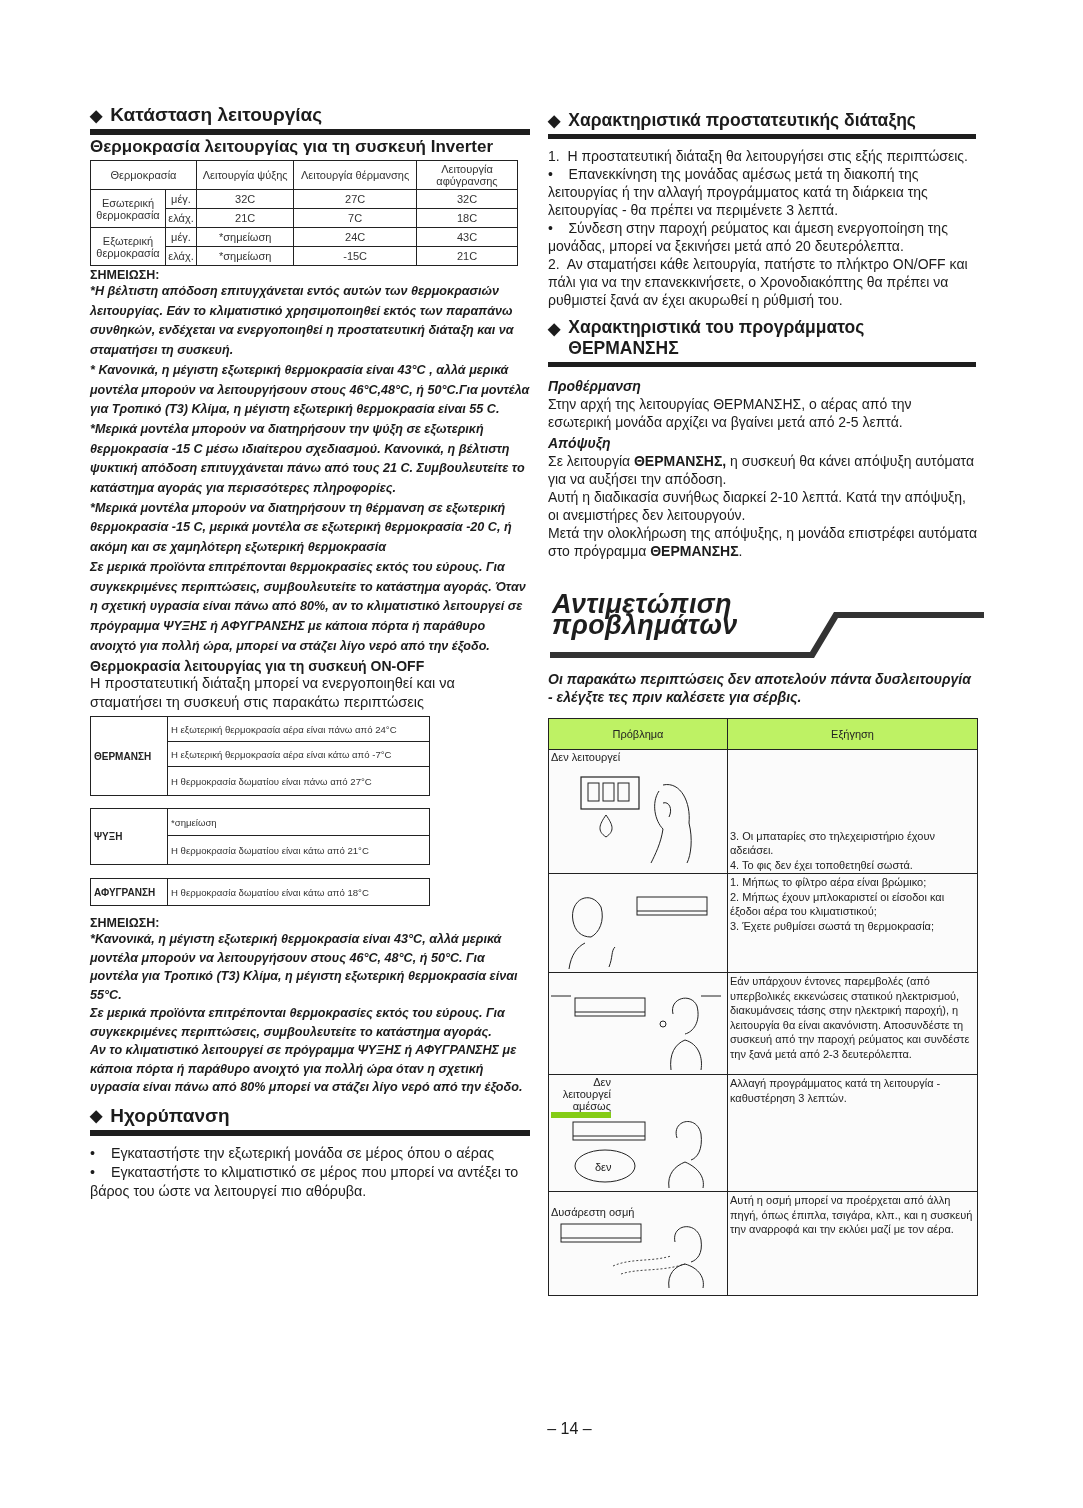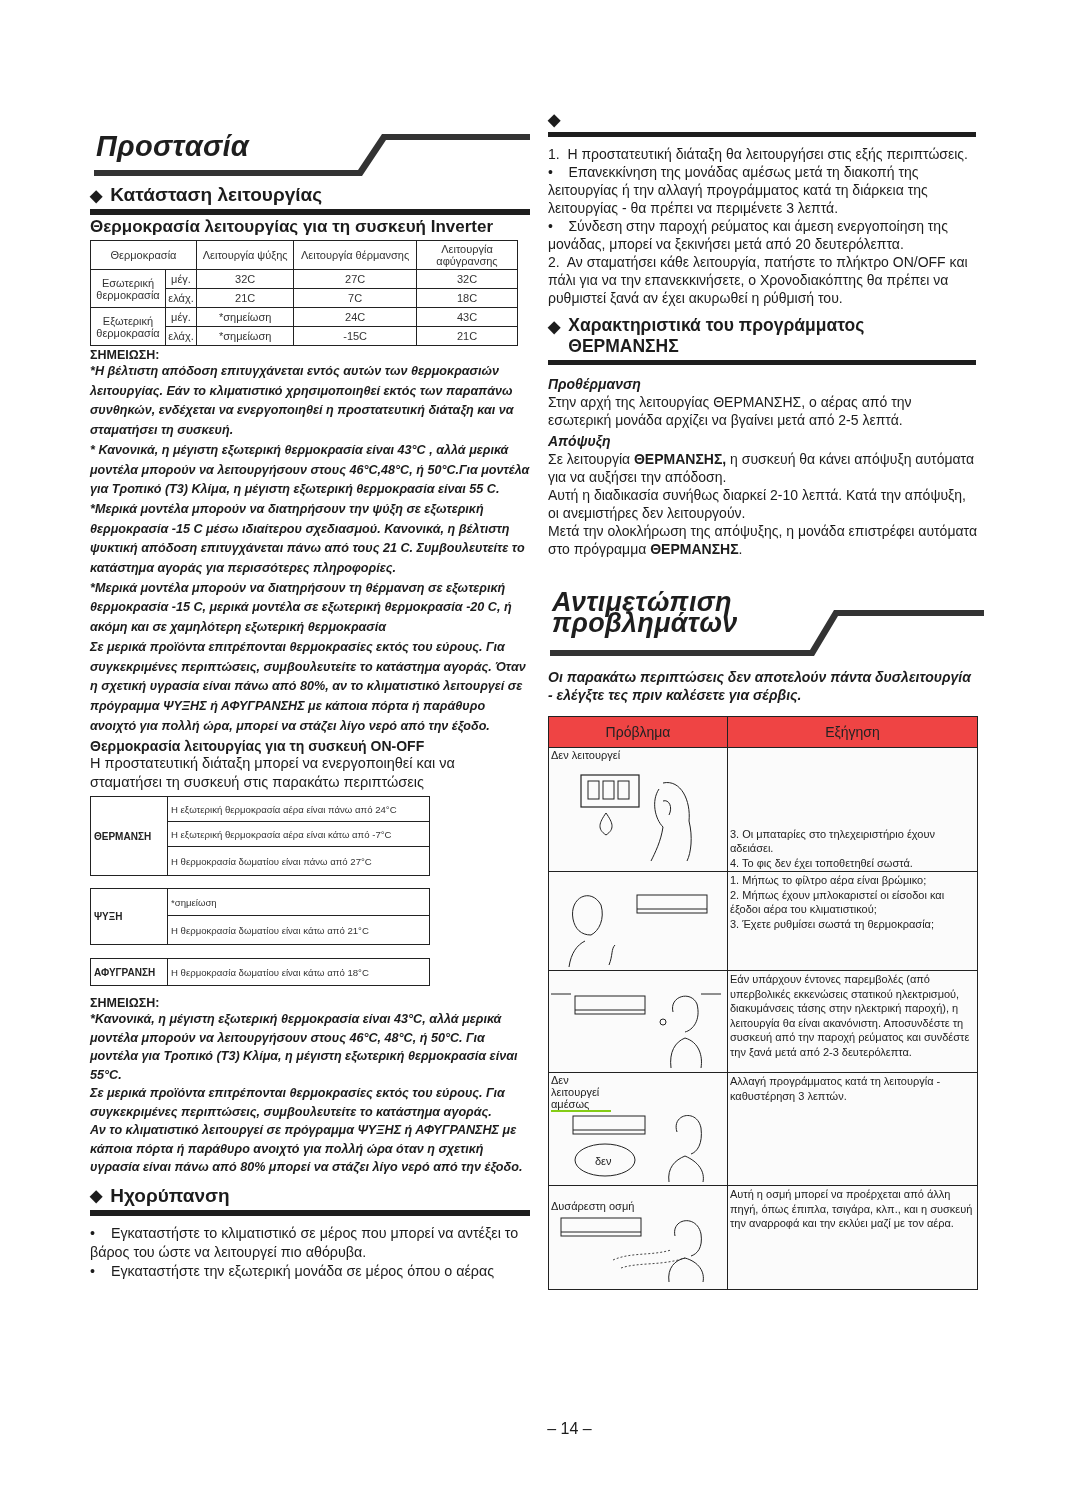--- a/index.html
+++ b/index.html
@@ -27,35 +27,29 @@
     .plain { font-size: 14.3px; line-height: 19px; }
     .plain p { margin: 0; }
     .cond { font-size: 9.6px; border-collapse: collapse; color: #333; }
     .cond td { border: 1px solid #222; padding: 2px 3px; height: 20px; }
     .cond .mode { font-weight: bold; font-size: 10px; width: 70px; color: #222; }
     .rtext { font-size: 14px; line-height: 18px; }
     .rtext p { margin: 0; }
     .ital-b { font-style: italic; font-weight: bold; }
     .ts-table { width: 430px; border-collapse: collapse; margin-top: 12px; }
     .ts-table td, .ts-table th { border: 1px solid #222; vertical-align: top; font-size: 11px; color: #222; }
-    .ts-table th { font-size: 14px; font-weight: normal; height: 28px; vertical-align: middle; background:#ef4444; }
+    .ts-table th { font-size: 11px; font-weight: normal; height: 28px; vertical-align: middle; background:#bef264; }
     .ts-table td.expl { padding: 1px 2px; line-height: 14.5px; background: #fbfbfb; }
     .ts-table td.prob { padding: 1px 2px; position: relative; background: #fbfbfb; }
     .pageno { position: absolute; left: 0; width: 1083px; top: 1420px; text-align: center; font-size: 16px; padding-left: 28px; }
   </style>
 </head>
 <body>
 
 <div class="col left">
-  <div class="chapter">
-    <svg width="440" height="80">
-      <polygon points="4,70 268,70 292,34 440,34 440,40 296,40 272,76 4,76" fill="#333"></polygon>
-    </svg>
-    <div class="ttl">Προστασία</div>
-  </div>
 
   <div class="sec">
     <span class="dia">◆</span>
     <span>Κατάσταση λειτουργίας</span>
   </div>
   <div class="rule"></div>
 
   <div class="sub">Θερμοκρασία λειτουργίας για τη συσκευή Inverter</div>
 
   <table class="optable">
@@ -149,29 +143,30 @@
     <p>Σε μερικά προϊόντα επιτρέπονται θερμοκρασίες εκτός του εύρους. Για συγκεκριμένες περιπτώσεις, συμβουλευτείτε το κατάστημα αγοράς.</p>
     <p>Αν το κλιματιστικό λειτουργεί σε πρόγραμμα ΨΥΞΗΣ ή ΑΦΥΓΡΑΝΣΗΣ με κάποια πόρτα ή παράθυρο ανοιχτό για πολλή ώρα όταν η σχετική υγρασία είναι πάνω από 80% μπορεί να στάζει λίγο νερό από την έξοδο.</p>
   </div>
 
   <div class="sec" style="margin-top:8px;">
     <span class="dia">◆</span>
     <span>Ηχορύπανση</span>
   </div>
   <div class="rule"></div>
   <div class="plain" style="margin-top:8px;">
+    <p style="white-space:pre-wrap;">•    Εγκαταστήστε την εξωτερική μονάδα σε μέρος όπου ο αέρας</p>
     <p style="white-space:pre-wrap;">•    Εγκαταστήστε το κλιματιστικό σε μέρος που μπορεί να αντέξει το βάρος του ώστε να λειτουργεί πιο αθόρυβα.</p>
-    <p style="white-space:pre-wrap;">•    Εγκαταστήστε την εξωτερική μονάδα σε μέρος όπου ο αέρας</p>
   </div>
 </div>
 
 <div class="col right">
 
   <div class="sec" style="font-size:17.5px;margin-top:2px;">
     <span class="dia">◆</span>
+    <span>Χαρακτηριστικά προστατευτικής διάταξης</span>
   </div>
   <div class="rule" style="height:5px;width:428px;"></div>
 
   <div class="rtext" style="margin-top:8px;">
     <p style="white-space:pre-wrap;">1.  Η προστατευτική διάταξη θα λειτουργήσει στις εξής περιπτώσεις.</p>
     <p style="white-space:pre-wrap;">•    Επανεκκίνηση της μονάδας αμέσως μετά τη διακοπή της λειτουργίας ή την αλλαγή προγράμματος κατά τη διάρκεια της λειτουργίας - θα πρέπει να περιμένετε 3 λεπτά.</p>
     <p style="white-space:pre-wrap;">•    Σύνδεση στην παροχή ρεύματος και άμεση ενεργοποίηση της μονάδας, μπορεί να ξεκινήσει μετά από 20 δευτερόλεπτα.</p>
     <p style="white-space:pre-wrap;">2.  Αν σταματήσει κάθε λειτουργία, πατήστε το πλήκτρο ON/OFF και πάλι για να την επανεκκινήσετε, ο Χρονοδιακόπτης θα πρέπει να ρυθμιστεί ξανά αν έχει ακυρωθεί η ρύθμισή του.</p>
   </div>
 
@@ -263,21 +258,21 @@
           <circle cx="112" cy="50" r="3" fill="none" stroke="#222"></circle>
         </svg>
       </td>
       <td class="expl">
         <div>Εάν υπάρχουν έντονες παρεμβολές (από υπερβολικές εκκενώσεις στατικού ηλεκτρισμού, διακυμάνσεις τάσης στην ηλεκτρική παροχή), η λειτουργία θα είναι ακανόνιστη. Αποσυνδέστε τη συσκευή από την παροχή ρεύματος και συνδέστε την ξανά μετά από 2-3 δευτερόλεπτα.</div>
       </td>
     </tr>
 
     <tr style="height:96px;">
       <td class="prob">
-        <div style="width:60px;border-bottom:2px solid #84cc16;">Δεν λειτουργεί αμέσως</div>
+        <div style="width:60px;border-bottom:6px solid #84cc16;text-align:right;">Δεν λειτουργεί αμέσως</div>
         <svg width="170" height="70">
           <rect x="22" y="4" width="72" height="18" fill="none" stroke="#222"></rect>
           <line x1="22" y1="18" x2="94" y2="18" stroke="#222"></line>
           <ellipse cx="54" cy="48" rx="30" ry="16" fill="none" stroke="#222"></ellipse>
           <text x="44" y="53" font-size="11" font-family="Liberation Sans, sans-serif" fill="#222">δεν</text>
           <path d="M126,20 C120,2 146,-4 150,16 C152,32 146,40 140,42" fill="none" stroke="#222"></path>
           <path d="M118,70 C116,56 124,48 134,44 C148,50 154,60 152,70" fill="none" stroke="#222"></path>
         </svg>
       </td>
       <td class="expl">

